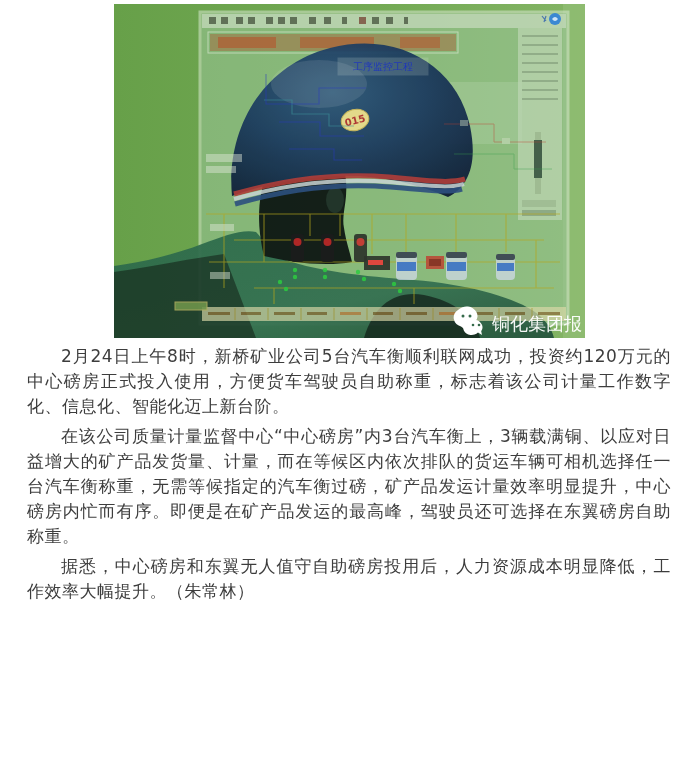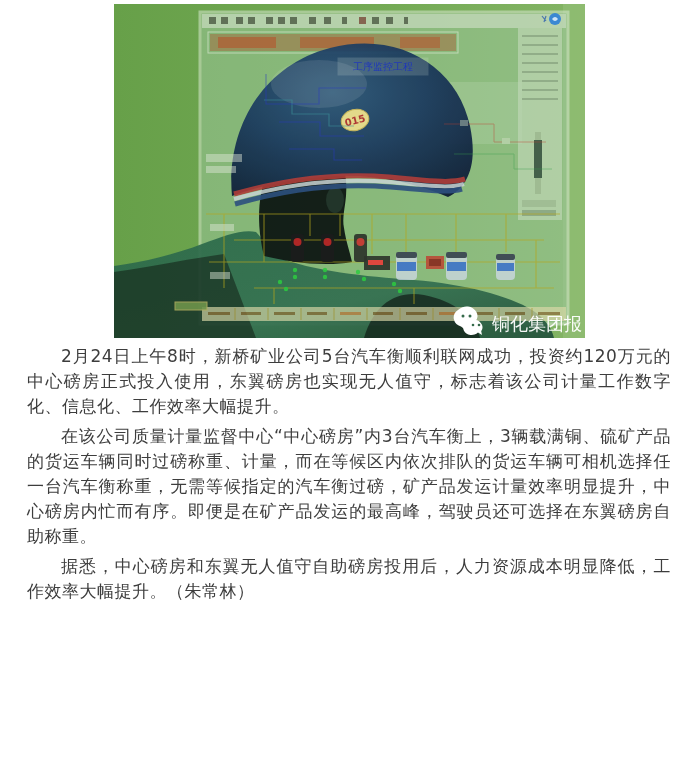--- a/index.html
+++ b/index.html
@@ -278,16 +278,16 @@
         <path d="M358,316 a8.5,7.5 0 1 0 6,12.5 l4,2.5 -0.8,-3.8 a8.5,7.5 0 0 0 -9.2,-11.2 Z" fill="#ffffff"></path>
         <circle cx="359" cy="321" r="1.3" fill="#356a4a"></circle>
         <circle cx="365" cy="321" r="1.3" fill="#356a4a"></circle>
       </g>
       <text x="378" y="326" font-size="18" fill="#ffffff" opacity="0.95">铜化集团报</text>
     </g>
   </svg>
 </div>
 
 <div class="article">
-  <p>2月24日上午8时，新桥矿业公司5台汽车衡顺利联网成功，投资约120万元的中心磅房正式投入使用，东翼磅房也实现无人值守，标志着该公司计量工作数字化、信息化、工作效率大幅提升。</p>
-  <p>在该公司质量计量监督中心“中心磅房”内3台汽车衡上，3辆载满铜、硫矿产品的货运车辆同时过磅称重、计量，而在等候区内依次排队的货运车辆可相机选择任一台汽车衡称重，无需等候指定的汽车衡过磅，矿产品发运计量效率明显提升，中心磅房内忙而有序。即便是在矿产品发运的最高峰，驾驶员还可选择在东翼磅房自助称重。</p>
+  <p>2月24日上午8时，新桥矿业公司5台汽车衡顺利联网成功，投资约120万元的中心磅房正式投入使用，方便货车驾驶员自助称重，标志着该公司计量工作数字化、信息化、智能化迈上新台阶。</p>
+  <p>在该公司质量计量监督中心“中心磅房”内3台汽车衡上，3辆载满铜、以应对日益增大的矿产品发货量、计量，而在等候区内依次排队的货运车辆可相机选择任一台汽车衡称重，无需等候指定的汽车衡过磅，矿产品发运计量效率明显提升，中心磅房内忙而有序。即便是在矿产品发运的最高峰，驾驶员还可选择在东翼磅房自助称重。</p>
   <p>据悉，中心磅房和东翼无人值守自助磅房投用后，人力资源成本明显降低，工作效率大幅提升。（朱常林）</p>
 </div>
 
 </body></html>

